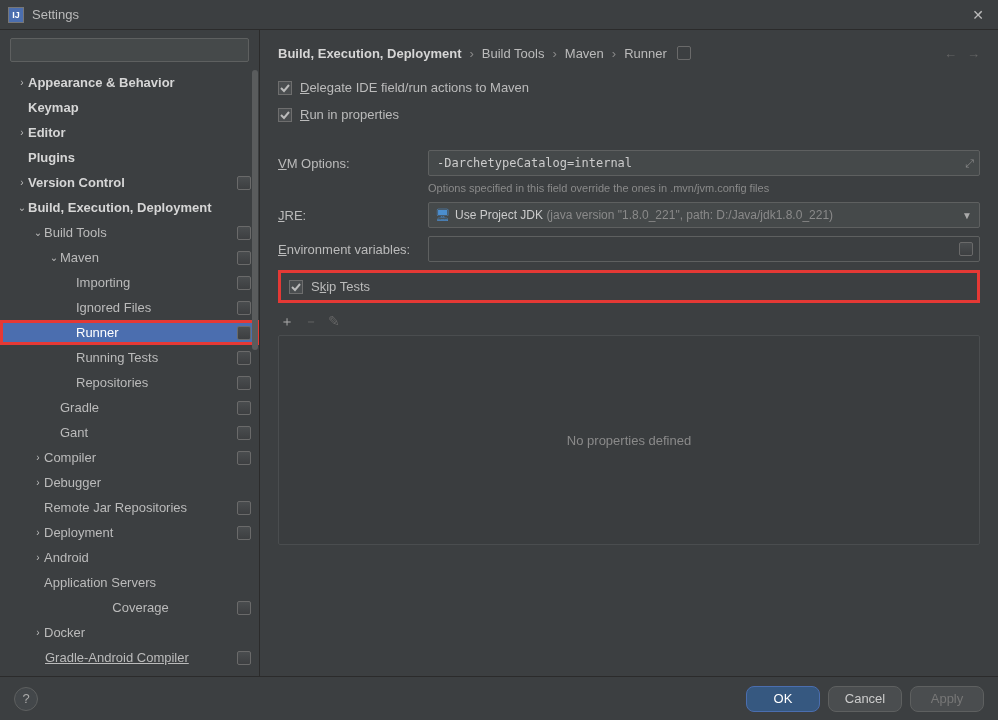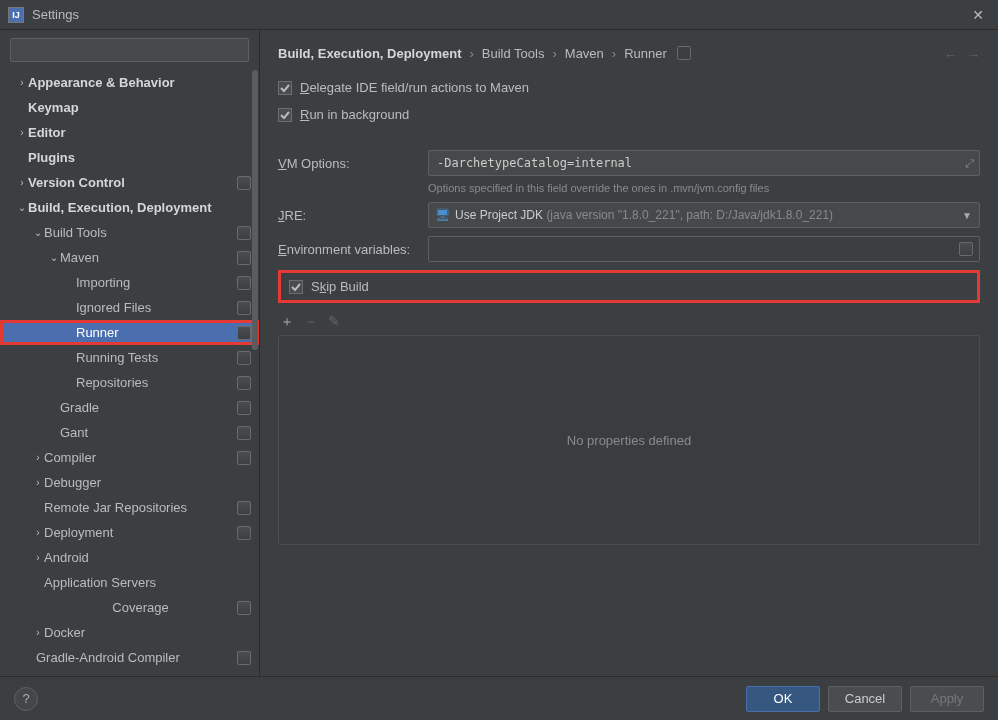--- a/index.html
+++ b/index.html
@@ -250,21 +250,21 @@
     border-radius: 12px;
     display: flex; align-items:center; justify-content:center;
     color: #aaa;
     background: #43474a;
   }
   .footer .spacer { flex: 1; }
   .btn {
     height: 26px;
     min-width: 74px;
     border: 1px solid #5e6060;
-    border-radius: 2px;
+    border-radius: 8px;
     background: #4a4d4f;
     color: #ccc;
     margin-left: 8px;
     padding: 4px 14px;
     display: inline-flex;
     align-items: center;
     justify-content: center;
     cursor: pointer;
   }
   .btn.primary {
@@ -393,21 +393,21 @@
         </div>
         <div class="tree-row" style="padding-left: 32px; text-align: center;">
           <span class="arrow"></span>
           <span class="label">Coverage</span>
           <span class="badge"></span>
         </div>
         <div class="tree-row" style="padding-left: 32px;">
           <span class="arrow">›</span>
           <span class="label">Docker</span>
         </div>
-        <div class="tree-row" style="padding-left: 24px;">
+        <div class="tree-row" style="padding-left: 33px; text-decoration: underline;">
           <span class="arrow"></span>
           <span class="label">Gradle-Android Compiler</span>
           <span class="badge"></span>
         </div>
       </div>
     <div class="sidebar-scroll">
         <div class="thumb"></div>
       </div>
   </div>
 
@@ -435,21 +435,21 @@
       </span>
       <span><span class="underline">D</span><span id="delegate-rest">elegate IDE field/run actions to Maven</span></span>
     </div>
 
     <div class="field-row">
       <span class="check">
         <svg viewBox="0 0 10 10">
             <polyline points="1,5 4,8 9,2" fill="none" stroke="#bbb" stroke-width="2"></polyline>
           </svg>
       </span>
-      <span><span class="underline">R</span><span id="background-rest">un in background</span></span>
+      <span><span class="underline">R</span><span id="background-rest">un in properties</span></span>
     </div>
 
     <div class="form-grid">
       <div class="lbl"><span class="underline">V</span><span id="vmoptions-rest">M Options:</span></div>
       <div class="input-wrap">
         <input class="text-input" style="width: 100%;" value="-DarchetypeCatalog=internal">
         <span class="expand-icon">⤢</span>
       </div>
       <div></div>
       <div class="hint">Options specified in this field override the ones in .mvn/jvm.config files</div>
@@ -472,21 +472,21 @@
       </div>
     </div>
 
 
     <div class="skip-box">
       <span class="check">
         <svg viewBox="0 0 10 10">
             <polyline points="1,5 4,8 9,2" fill="none" stroke="#bbb" stroke-width="2"></polyline>
           </svg>
       </span>
-      <span><span id="skip-pre">S</span><span class="underline">k</span><span id="skip-post">ip Build</span></span>
+      <span><span id="skip-pre">S</span><span class="underline">k</span><span id="skip-post">ip Tests</span></span>
     </div>
 
     <div class="toolbar">
       <span class="ticon">＋</span>
       <span class="ticon dim">－</span>
       <span class="ticon dim">✎</span>
     </div>
 
     <div class="properties-panel">
       <span>No properties defined</span>

